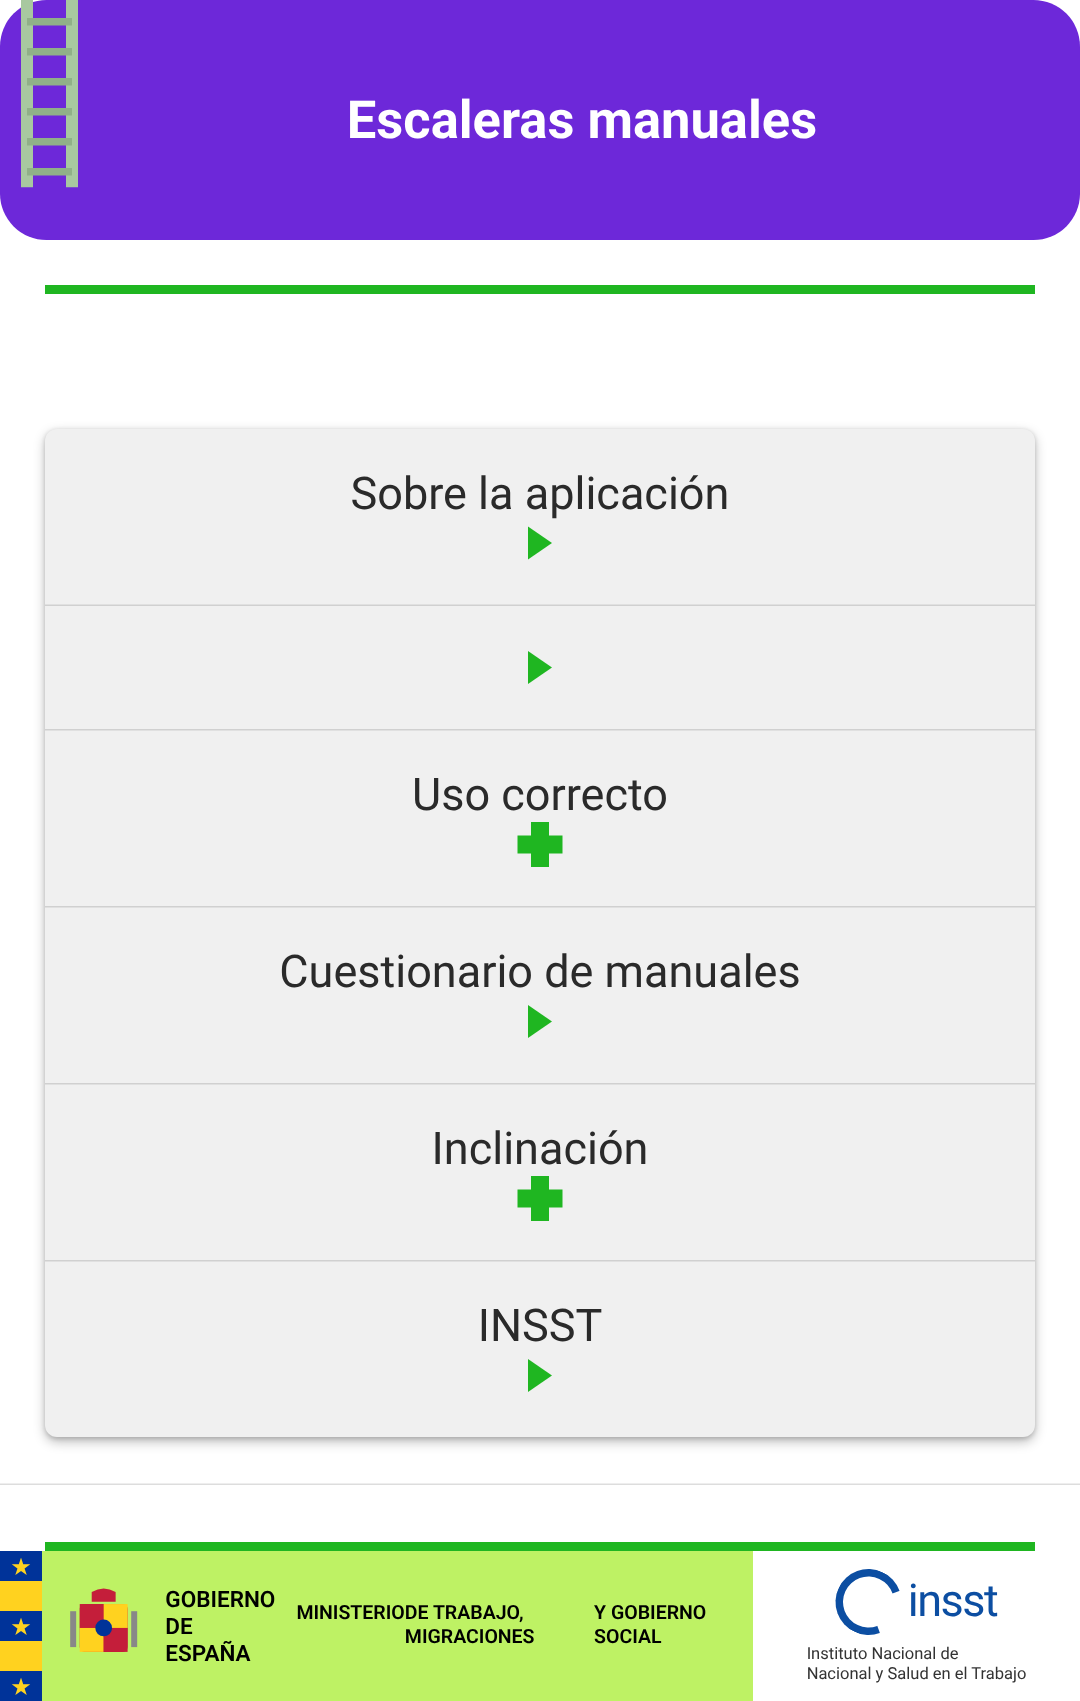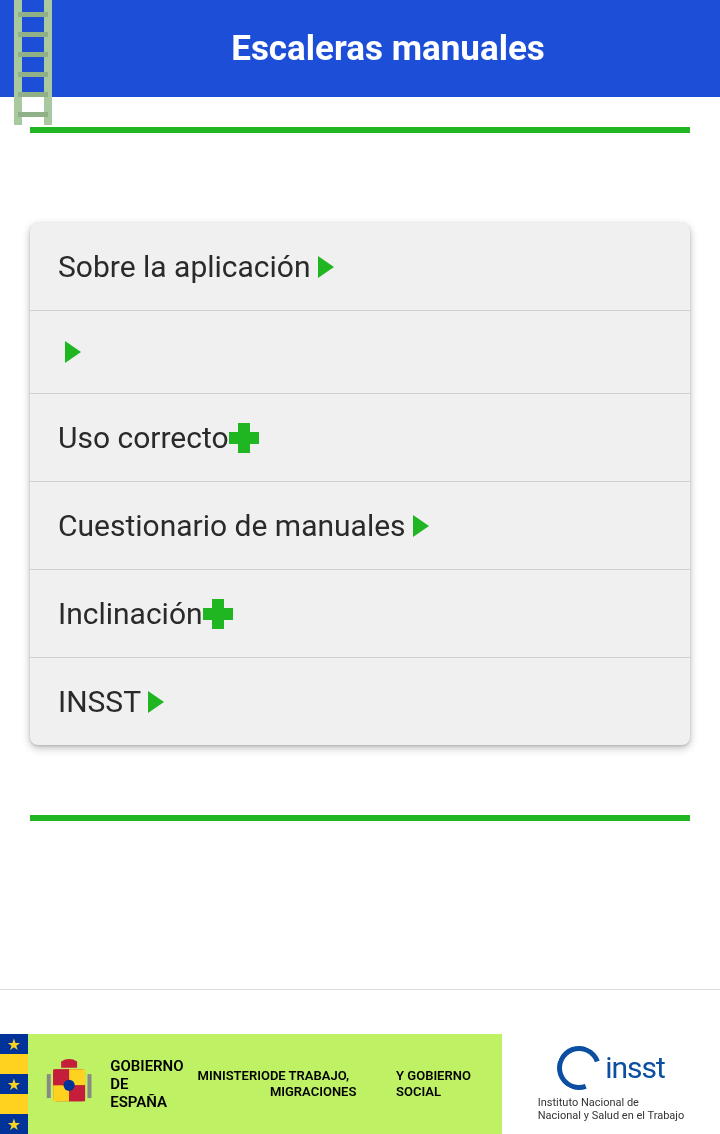--- a/index.html
+++ b/index.html
@@ -1,27 +1,27 @@
 <!DOCTYPE html>
 <html><head>
   <meta charset="utf-8">
   <style>
     * { margin: 0; padding: 0; box-sizing: border-box; }
     body { font-family: -apple-system, BlinkMacSystemFont, 'Segoe UI', Roboto, sans-serif; background: #fff; width: 720px; height: 1134px; overflow: hidden; position: relative; }
     
-    .header { background: #1d4ed8; height: 97px; display: flex; align-items: center; position: relative; }
+    .header { background: #6d28d9; height: 160px; display: flex; align-items: center; position: relative; border-radius: 31px; }
     .ladder-icon { position: absolute; left: 6px; top: 0; width: 56px; height: 125px; }
     .header-title { color: #fff; font-size: 35px; font-weight: 700; text-align: center; width: 100%; padding-left: 56px; }
     
     .content { padding: 0 30px; }
     .divider-top { height: 6px; background: #1fb621; margin-top: 30px; margin-bottom: 90px; }
     .divider-bottom { height: 6px; background: #1fb621; margin-top: 70px; }
     
     .menu-list { background: #f0f0f0; border-radius: 8px; box-shadow: 0 3px 8px rgba(0,0,0,0.25), 0 1px 3px rgba(0,0,0,0.15); overflow: hidden; }
-    .menu-item { display: flex; align-items: center; justify-content: flex-start; padding: 26px 28px; border-bottom: 1px solid #d0d0d0; cursor: pointer; }
+    .menu-item { display: flex; align-items: center; justify-content: flex-start; padding: 26px 28px; border-bottom: 1px solid #d0d0d0; cursor: pointer; flex-direction: column; }
     .menu-item:last-child { border-bottom: none; }
     .menu-label { font-size: 30px; color: #2a2a2a; font-weight: 400; }
     .menu-icon { width: 30px; height: 30px; display: flex; align-items: center; justify-content: center; }
     
     .chevron { width: 0; height: 0; border-top: 11px solid transparent; border-bottom: 11px solid transparent; border-left: 16px solid #1fb621; }
     .plus { position: relative; width: 30px; height: 30px; }
     .plus::before, .plus::after { content: ''; position: absolute; background: #1fb621; }
     .plus::before { width: 30px; height: 12px; top: 9px; left: 0; }
     .plus::after { width: 12px; height: 30px; top: 0; left: 9px; }
     

